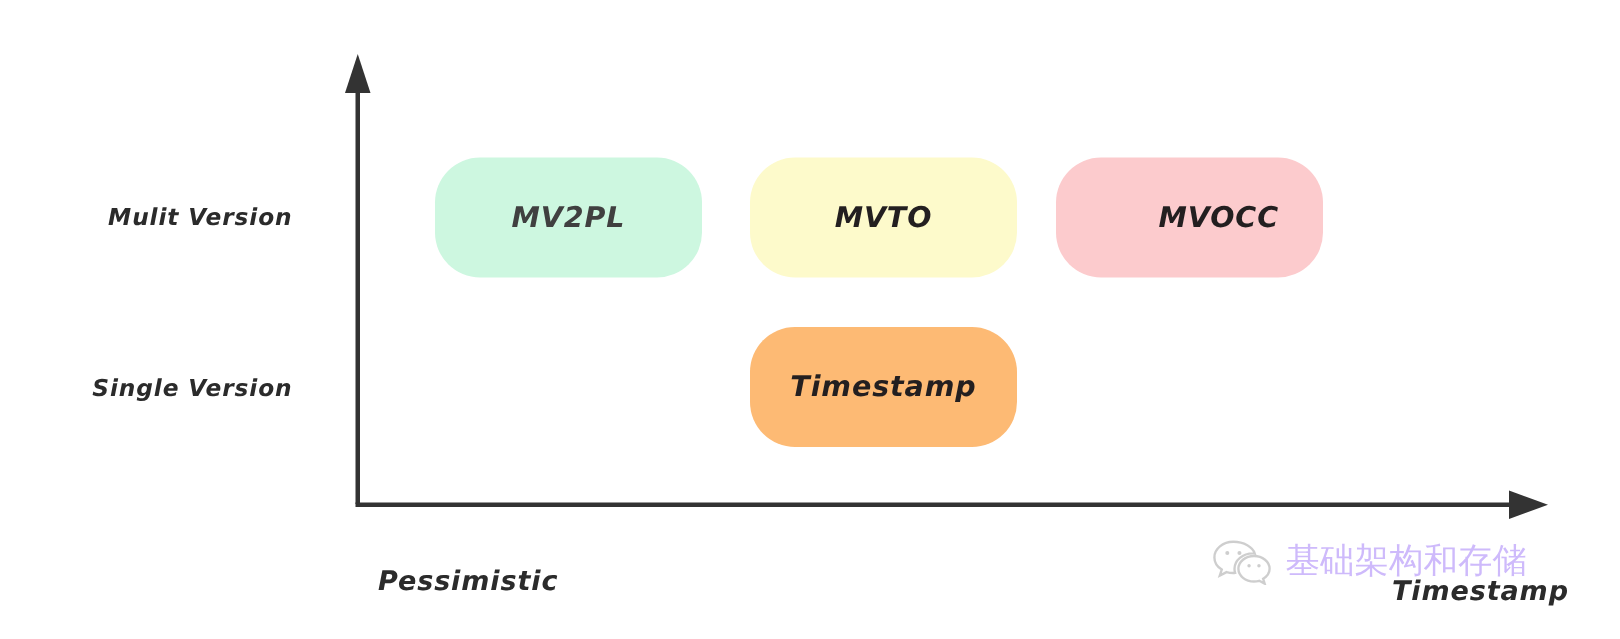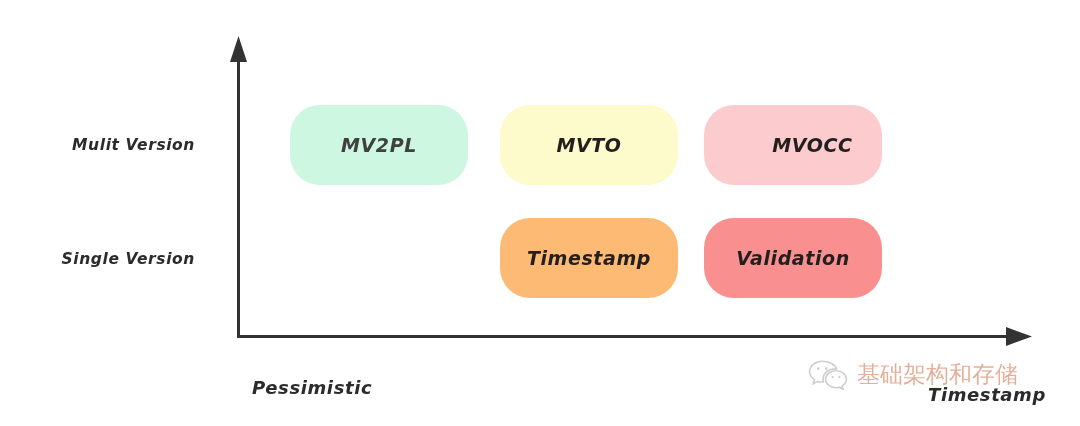--- a/index.html
+++ b/index.html
@@ -145,31 +145,28 @@
 
   <div class="cell-box col-3 row-multi" id="cell-mvocc" style="background-color: rgb(252, 203, 205); padding-left: 39px;">
     <span class="cell-label" style="color: rgb(35, 31, 32);">MVOCC</span>
   </div>
 
 
   <div class="cell-box col-2 row-single" id="cell-timestamp" style="background-color: #fdba74;">
     <span class="cell-label" style="color: rgb(35, 31, 32);">Timestamp</span>
   </div>
 
-  <div class="cell-box col-3 row-single" id="cell-validation" style="background-color: rgb(250, 143, 144);">
-    <span class="cell-label" style="color: rgb(35, 31, 32);">Validation</span>
-  </div>
 
   <div id="watermark">
     <svg id="watermark-logo" width="40" height="32" viewBox="0 0 40 32" xmlns="http://www.w3.org/2000/svg">
 
       <path d="M14.2 3.2C7.2 3.2 1.6 7.9 1.6 13.6c0 3.3 1.9 6.2 4.9 8.1l-1.3 4 4.5-2.3c1.4.4 2.9.6 4.5.6.4 0 .8 0 1.2-.1-.3-.9-.4-1.8-.4-2.7 0-5.7 5.5-10.3 12.3-10.3.4 0 .8 0 1.2.1C27.2 6.6 21.3 3.2 14.2 3.2z" fill="none" stroke="#8d8d8d" stroke-width="1.6"></path>
       <circle cx="10.2" cy="10.6" r="1.35" fill="#8d8d8d"></circle>
       <circle cx="18.3" cy="10.6" r="1.35" fill="#8d8d8d"></circle>
 
       <path d="M38.4 21.2c0-4.7-4.7-8.5-10.4-8.5s-10.4 3.8-10.4 8.5 4.7 8.5 10.4 8.5c1.2 0 2.4-.2 3.5-.5l3.6 1.9-1-3.2c2.6-1.6 4.3-4 4.3-6.7z" fill="none" stroke="#8d8d8d" stroke-width="1.6"></path>
       <circle cx="24.7" cy="19.1" r="1.15" fill="#8d8d8d"></circle>
       <circle cx="31.3" cy="19.1" r="1.15" fill="#8d8d8d"></circle>
     </svg>
-    <span id="watermark-text" style="color: #c2410c;">基础架构和存储</span>
+    <span id="watermark-text" style="color: #8b5cf6;">基础架构和存储</span>
   </div>
 
 </div>
 
 </body></html>

